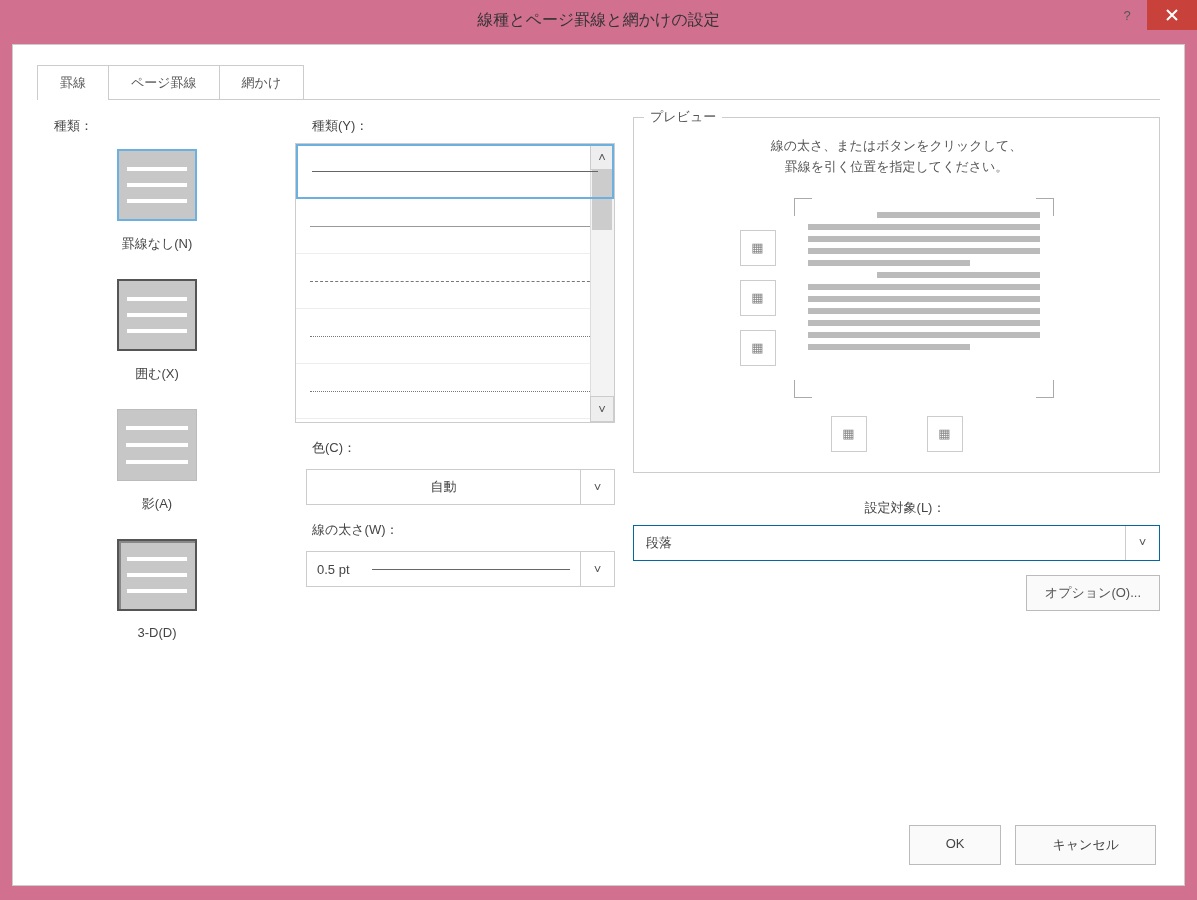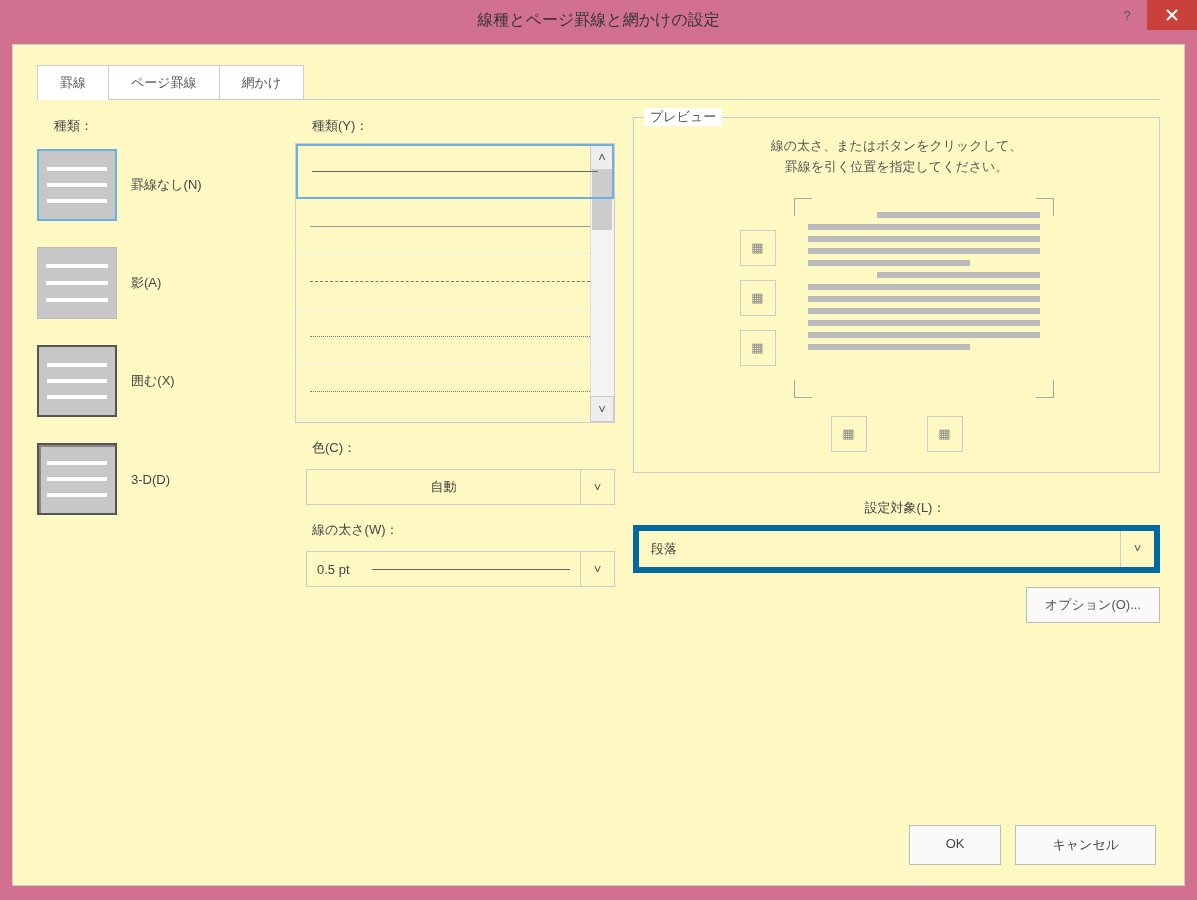--- a/index.html
+++ b/index.html
@@ -5,34 +5,34 @@
   * { box-sizing: border-box; font-family: "Meiryo UI", "Yu Gothic UI", sans-serif; font-size: 13px; }
   body { margin: 0; background: #d27090; }
   .window { width: 1197px; height: 900px; margin: 0; background: #d27090; position: relative; }
   .titlebar { height: 40px; background: #d27090; display: flex; align-items: center; justify-content: center; position: relative; }
   .titlebar-title { color: #333; font-size: 16px; }
   .titlebar-buttons { position: absolute; right: 0; top: 0; display: flex; }
   .tb-btn { width: 50px; height: 30px; display: flex; align-items: center; justify-content: center; color: #fff; }
   .tb-help { background: transparent; color: #555; width: 40px; }
   .tb-close { background: #c8423b; }
   .tb-close svg { stroke: #fff; }
-  .client { position: absolute; left: 12px; right: 12px; top: 44px; bottom: 14px; background: #fef9c3; border: 1px solid #ccc; }
+  .client { position: absolute; left: 12px; right: 12px; top: 44px; bottom: 14px; background: #ffffff; border: 1px solid #ccc; }
   .tabs { display: flex; margin: 20px 0 0 24px; }
   .tab { padding: 8px 22px; border: 1px solid #ccc; border-bottom: none; background: #fff; margin-right: -1px; color: #555; }
   .tab.active { background: #fff; position: relative; z-index: 2; }
   .tabline { border-top: 1px solid #ccc; margin: 0 24px; position: relative; top: -1px; }
   .content { display: flex; padding: 12px 24px 0 24px; gap: 18px; }
   .col { display: flex; flex-direction: column; }
   .col-setting { width: 240px; }
   .col-style { width: 320px; }
   .col-preview { flex: 1; }
 
   .section-label { color: #444; margin: 4px 0 8px 17px; }
   .setting-list { display: flex; flex-direction: column; gap: 26px; margin-top: 6px; }
-  .setting-item { display: flex; align-items: center; gap: 14px; cursor: pointer; }
+  .setting-item { display: flex; align-items: center; gap: 14px; cursor: pointer; flex-direction: column; }
   .setting-thumb { width: 80px; height: 72px; border: 1px solid #bbb; background: #c7c7c7; position: relative; display: flex; flex-direction: column; justify-content: space-around; padding: 10px 8px; }
   .setting-thumb.selected { border: 2px solid #6cb0e0; }
   .setting-thumb .l { height: 4px; background: #fff; }
   .setting-thumb.box { border: 2px solid #555; }
   .setting-thumb.threed { border: 2px solid #555; box-shadow: inset 2px 2px 0 #888; }
   .setting-thumb.custom { border-bottom: 4px dotted #333; }
   .setting-label { color: #444; }
 
   .style-box { border: 1px solid #ccc; height: 280px; position: relative; overflow: hidden; }
   .style-row { height: 55px; border-bottom: 1px solid #eee; display:flex; align-items:center; padding: 0 14px; }
@@ -66,21 +66,21 @@
   .c-tr { top:0; right:0; border-left:none; border-bottom:none;}
   .c-bl { bottom:0; left:0; border-right:none; border-top:none;}
   .c-br { bottom:0; right:0; border-left:none; border-top:none;}
   .pv-lines { display:flex; flex-direction:column; gap:6px; }
   .pv-line { height:6px; background:#bbb; }
   .pv-line.short { width:70%; margin-left:auto;}
   .pv-line.shortL { width:70%; }
   .preview-bottom-btns { display:flex; justify-content:center; gap:60px; margin-top:18px;}
 
   .apply-row { margin-top:22px;text-align:center; }
-  .apply-dd { display:flex; border:6px solid #0369a1; height:48px; margin-top:6px;}
+  .apply-dd { display:flex; border:1px solid #0369a1; height:36px; margin-top:6px;}
   .apply-dd .v { flex:1; display:flex; align-items:center; padding:0 12px; color:#444;}
   .apply-dd .b { width:34px; border-left:1px solid #ccc; display:flex;align-items:center;justify-content:center;color:#555;}
 
   .options-btn { float:right; border:1px solid #bbb; padding:8px 18px; margin-top:14px; color:#555; background:#fafafa;}
 
   .footer { position:absolute; right:28px; bottom:20px; display:flex; gap:14px;padding-left:22px;}
   .btn { border:1px solid #bbb; padding:10px 36px; background:#fafafa; color:#444; }
 </style>
 </head>
 <body>
@@ -114,34 +114,34 @@
         <div class="setting-list">
           <div class="setting-item">
             <div class="setting-thumb selected">
                 <div class="l"></div>
                 <div class="l"></div>
                 <div class="l"></div>
               </div>
             <span class="setting-label">罫線なし(N)</span>
           </div>
           <div class="setting-item">
+            <div class="setting-thumb box">
+                <div class="l"></div>
+                <div class="l"></div>
+                <div class="l"></div>
+              </div>
+            <span class="setting-label">囲む(X)</span>
+          </div>
+          <div class="setting-item">
             <div class="setting-thumb">
                 <div class="l"></div>
                 <div class="l"></div>
                 <div class="l"></div>
               </div>
             <span class="setting-label">影(A)</span>
-          </div>
-          <div class="setting-item">
-            <div class="setting-thumb box">
-                <div class="l"></div>
-                <div class="l"></div>
-                <div class="l"></div>
-              </div>
-            <span class="setting-label">囲む(X)</span>
           </div>
           <div class="setting-item">
             <div class="setting-thumb threed">
                 <div class="l"></div>
                 <div class="l"></div>
                 <div class="l"></div>
               </div>
             <span class="setting-label">3-D(D)</span>
           </div>
         </div>

